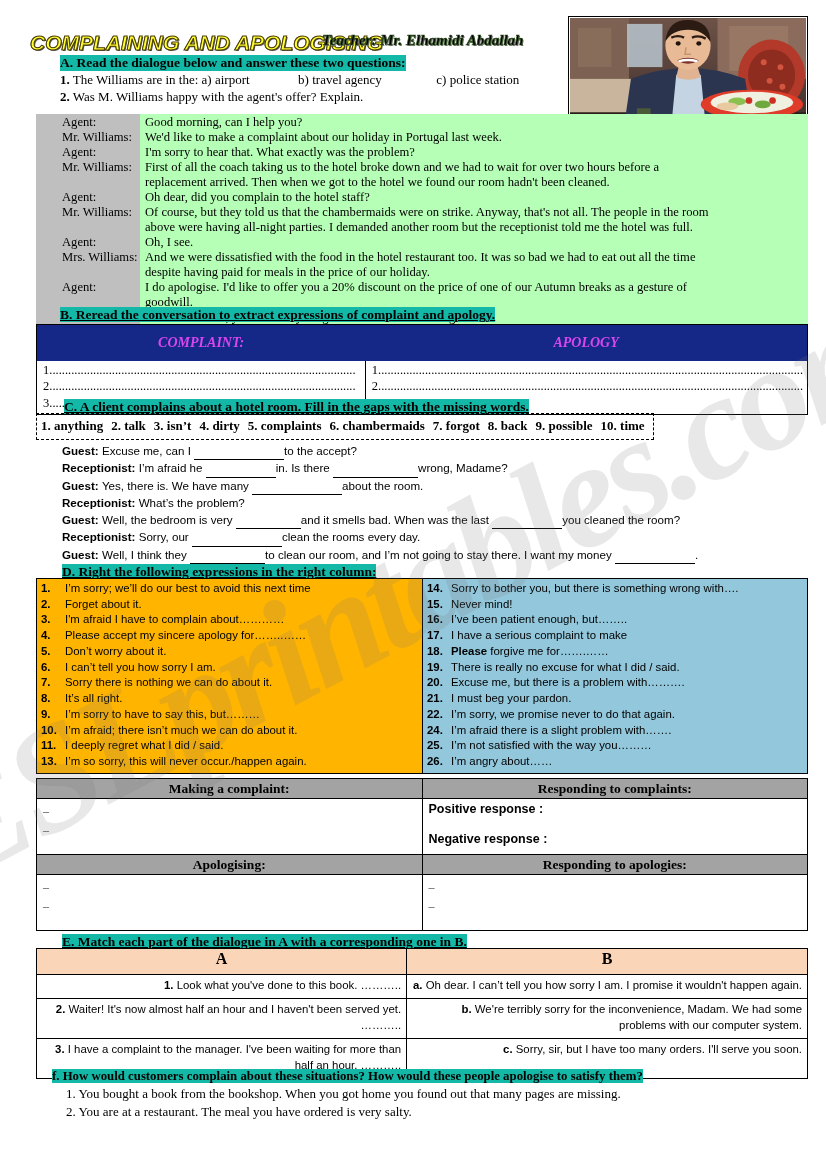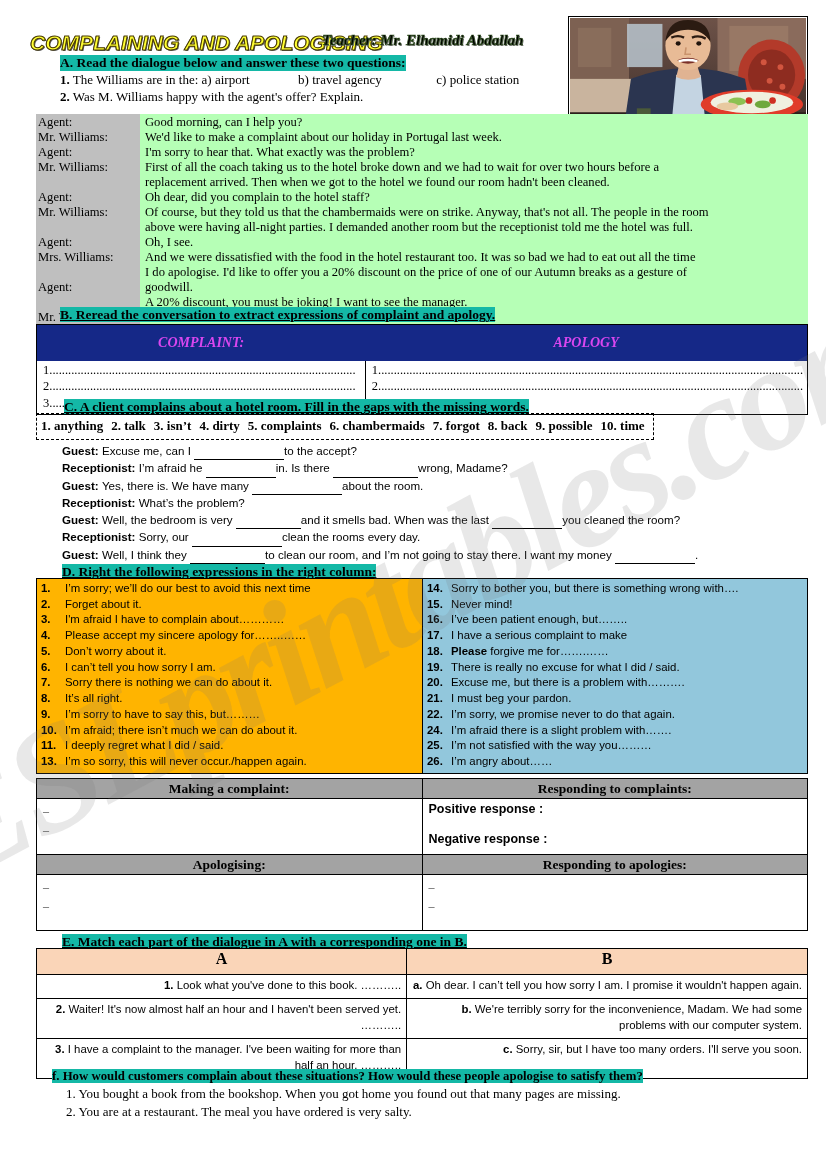--- a/index.html
+++ b/index.html
@@ -74,21 +74,21 @@
   }
   .dlg-names {
     background:#bfbfbf; width:104px; flex:0 0 104px;
     padding:1px 0 2px 2px;
   }
   .dlg-lines {
     background:#b6ffb6; flex:1; padding:1px 3px 2px 5px;
   }
   .dlg-names div, .dlg-lines div { white-space:pre-wrap; }
   .dlg-lines div { min-height:15px; }
-  .dlg-names div { min-height:15px; }
+  .dlg-names div { min-height:15px;margin-left:24px; }
 
   
   .sec {
     font-family:"Liberation Serif", serif;
     font-weight:bold; font-size:13.5px;
     margin:0; padding:0;text-decoration:underline;
   }
   .sec-wrap { position:absolute; }
 
   
@@ -278,20 +278,21 @@
         <div>Good morning, can I help you?</div>
         <div>We'd like to make a complaint about our holiday in Portugal last week.</div>
         <div>I'm sorry to hear that. What exactly was the problem?</div>
         <div>First of all the coach taking us to the hotel broke down and we had to wait for over two hours before a</div>
         <div>replacement arrived. Then when we got to the hotel we found our room hadn't been cleaned.</div>
         <div>Oh dear, did you complain to the hotel staff?</div>
         <div>Of course, but they told us that the chambermaids were on strike. Anyway, that's not all. The people in the room</div>
         <div>above were having all-night parties. I demanded another room but the receptionist told me the hotel was full.</div>
         <div>Oh, I see.</div>
         <div>And we were dissatisfied with the food in the hotel restaurant too. It was so bad we had to eat out all the time</div>
+        <div>despite having paid for meals in the price of our holiday.</div>
         <div>I do apologise. I'd like to offer you a 20% discount on the price of one of our Autumn breaks as a gesture of</div>
         <div>goodwill.</div>
         <div>A 20% discount, you must be joking! I want to see the manager.</div>
       </div>
   </div>
 
   <div class="sec-wrap" style="left:60px; top:305px;">
     <span class="sec hl">B.  Reread the conversation to extract expressions of complaint and apology.</span>
   </div>
 

